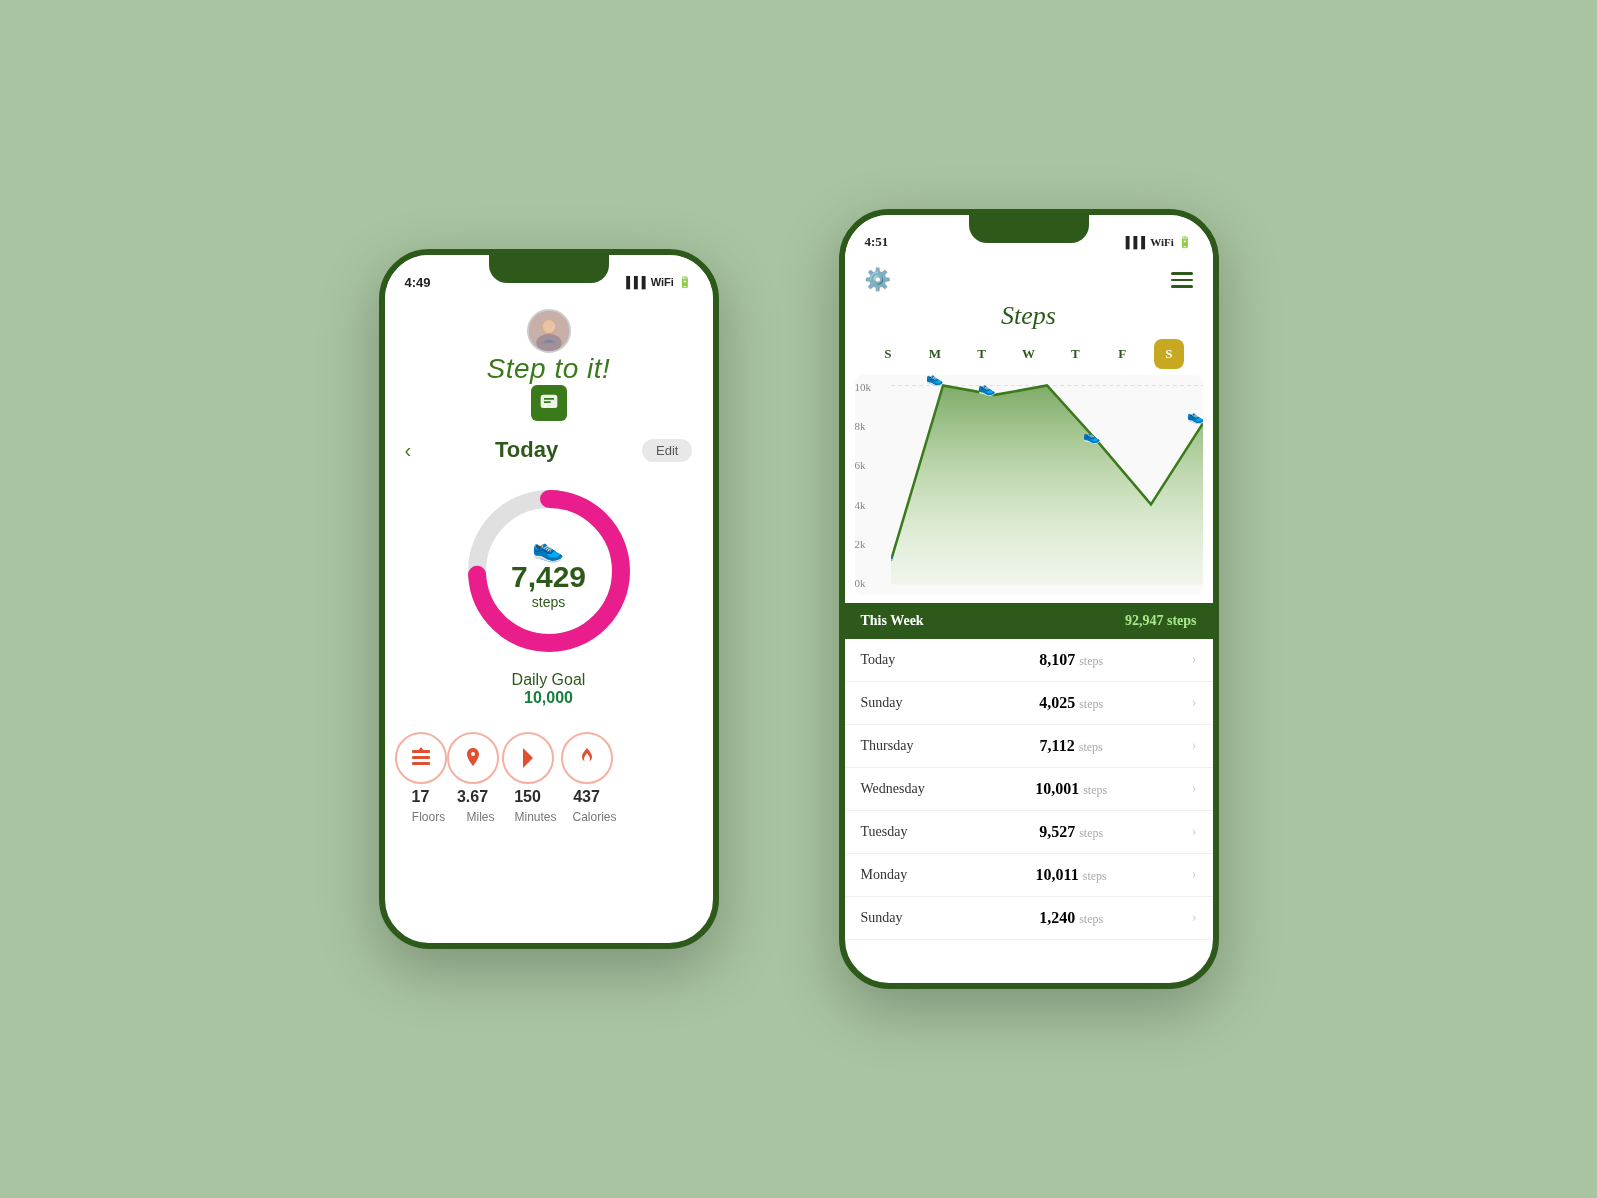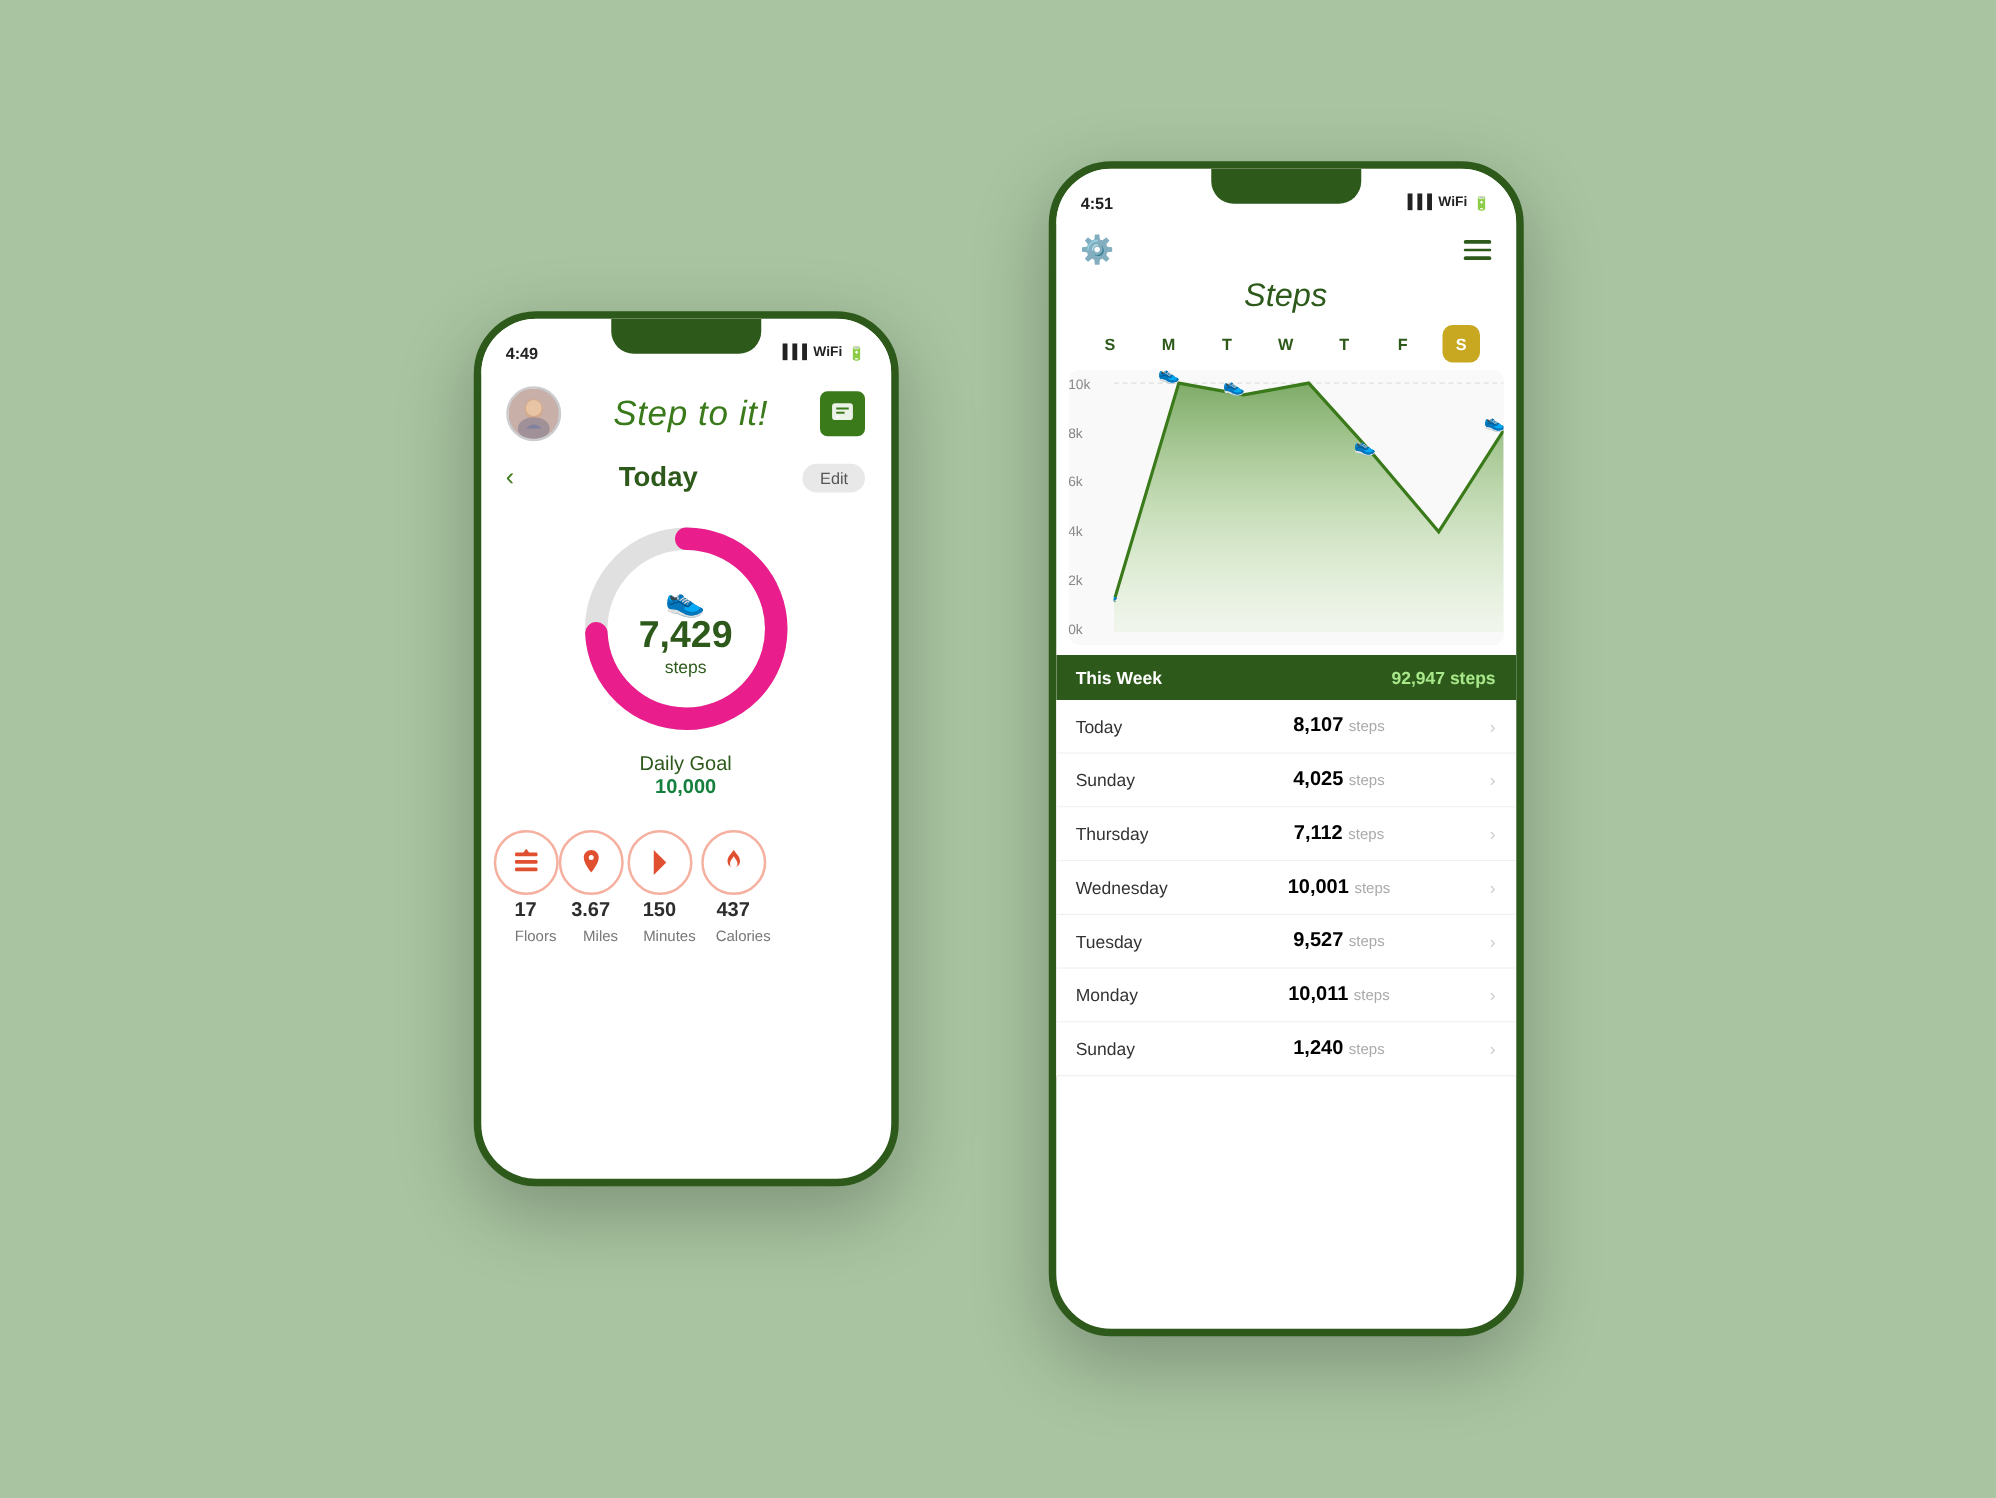--- a/index.html
+++ b/index.html
@@ -27,21 +27,22 @@
       position: relative;
       overflow: hidden;
       box-shadow: 0 20px 60px rgba(0,0,0,0.25);
     }
     .phone-1 {
       width: 340px;
       height: 700px;
     }
     .phone-2 {
       width: 380px;
-      height: 940px;
+      height: 780px;
+      font-family: Liberation Serif, serif;
     }
 
     
     .status-bar {
       background: #fff;
       display: flex;
       align-items: center;
       justify-content: space-between;
       padding: 10px 20px 0;
       font-size: 13px;
@@ -66,20 +67,21 @@
       align-items: center;
       font-size: 11px;
     }
 
     
     .phone1-header {
       display: flex;
       align-items: center;
       justify-content: space-between;
       padding: 10px 20px 8px;
+      flex-direction: column;
     }
     .avatar {
       width: 44px;
       height: 44px;
       border-radius: 50%;
       overflow: hidden;
       background: linear-gradient(135deg, #d4a0a0, #a0b4d4);
       display: flex;
       align-items: center;
       justify-content: center;

